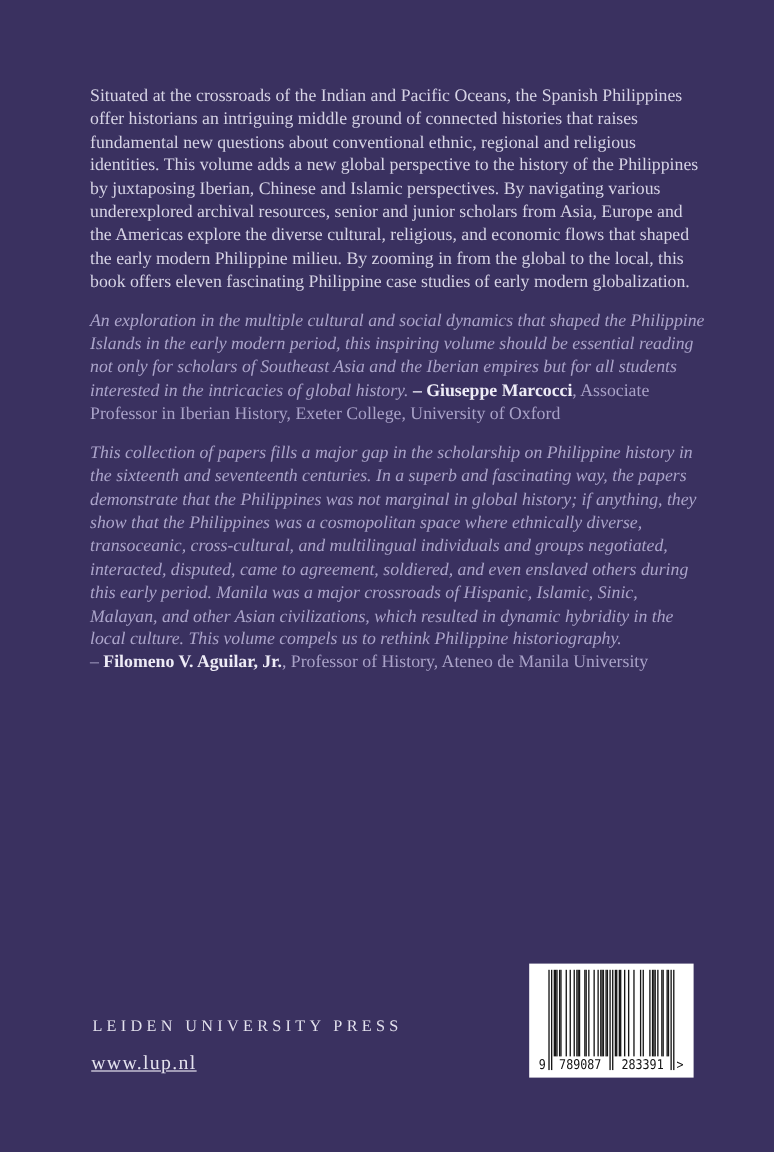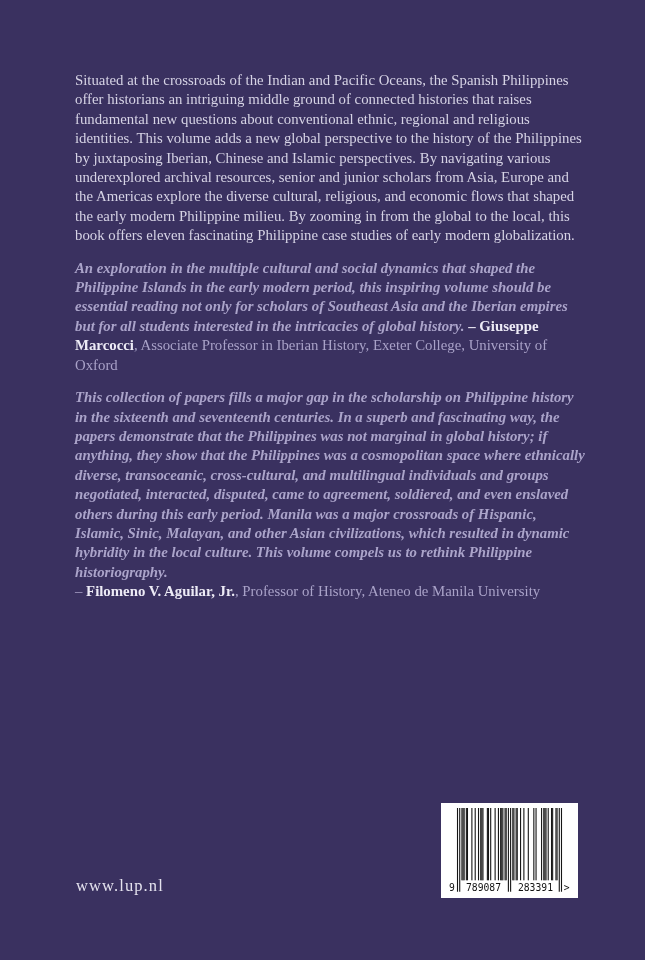--- a/index.html
+++ b/index.html
@@ -14,34 +14,35 @@
   .text-block{
     position:absolute;
     left:75px;top:71px;width:514px;
     font-size:14.8px;line-height:19.4px;
     text-align:left;
   }
   .text-block p{margin:0 0 13px 0;}
   .synopsis{color:var(--synopsis-text,#d6d3e5);}
   .bio{color:var(--muted-text,#a9a2c8);}
   .endorsement{color:var(--muted-text,#a9a2c8);}
-  .quote{font-style:italic;color:var(--quote-text,#aba4ca);font-weight:bold;}
+  .quote{font-style:italic;color:var(--quote-text,#aba4ca);}
   .dash{color:var(--muted-text,#a9a2c8);}
   .name{font-weight:bold;font-style:normal;color:var(--bold-name-text,#edebf6);}
   .affil{color:var(--muted-text,#a9a2c8);font-style:normal;}
   .attrib-line{display:block;}
   .publisher{
     position:absolute;left:77px;top:847px;
     font-size:13.5px;letter-spacing:3.6px;
     color:var(--footer-text,#e4e2ee);
   }
   .website{
     position:absolute;left:76px;top:876px;
     font-size:16.5px;letter-spacing:1.1px;
     color:var(--footer-text,#e4e2ee);
+    text-decoration:underline;
   }
   .barcode-box{
     position:absolute;left:441px;top:803px;width:137px;height:95px;
     background:var(--barcode-bg,#ffffff);
   }
   .barcode-box svg{position:absolute;left:6px;top:5px;width:125px;height:85px;}
   .barcode-box svg rect{fill:var(--barcode-bars,#161616);}
   .barcode-box svg text{
     font-family:"DejaVu Sans Mono",monospace;
     font-size:8.8px;fill:#111;
@@ -57,20 +58,21 @@
     <p class="synopsis">Situated at the crossroads of the Indian and Pacific Oceans, the Spanish Philippines offer historians an intriguing middle ground of connected histories that raises fundamental new questions about conventional ethnic, regional and religious identities. This volume adds a new global perspective to the history of the Philippines by juxtaposing Iberian, Chinese and Islamic perspectives. By navigating various underexplored archival resources, senior and junior scholars from Asia, Europe and the Americas explore the diverse cultural, religious, and economic flows that shaped the early modern Philippine milieu. By zooming in from the global to the local, this book offers eleven fascinating Philippine case studies of early modern globalization.</p>
 
 
 
     <p class="endorsement"><span class="quote">An exploration in the multiple cultural and social dynamics that shaped the Philippine Islands in the early modern period, this inspiring volume should be essential reading not only for scholars of Southeast Asia and the Iberian empires but for all students interested in the intricacies of global history.</span> <span class="name">–</span> <span class="name">Giuseppe Marcocci</span><span class="affil">, Associate Professor in Iberian History, Exeter College, University of Oxford</span></p>
 
     <p class="endorsement"><span class="quote">This collection of papers fills a major gap in the scholarship on Philippine history in the sixteenth and seventeenth centuries. In a superb and fascinating way, the papers demonstrate that the Philippines was not marginal in global history; if anything, they show that the Philippines was a cosmopolitan space where ethnically diverse, transoceanic, cross-cultural, and multilingual individuals and groups negotiated, interacted, disputed, came to agreement, soldiered, and even enslaved others during this early period. Manila was a major crossroads of Hispanic, Islamic, Sinic, Malayan, and other Asian civilizations, which resulted in dynamic hybridity in the local culture. This volume compels us to rethink Philippine historiography.</span><span class="attrib-line"><span class="dash">–</span> <span class="name">Filomeno V. Aguilar, Jr.</span><span class="affil">, Professor of History, Ateneo de Manila University</span></span></p>
 
   </div>
 
+  <div class="publisher">LEIDEN UNIVERSITY PRESS</div>
 
   <div class="website">www.lup.nl</div>
 
   <div class="barcode-box">
     <svg id="barcode-svg" viewBox="-9 0 113 67" preserveAspectRatio="none">
         <rect x="0" y="0" width="1" height="66"></rect>
         <rect x="2" y="0" width="1" height="66"></rect>
         <rect x="4" y="0" width="1" height="57"></rect>
         <rect x="5" y="0" width="1" height="57"></rect>
         <rect x="6" y="0" width="1" height="57"></rect>

